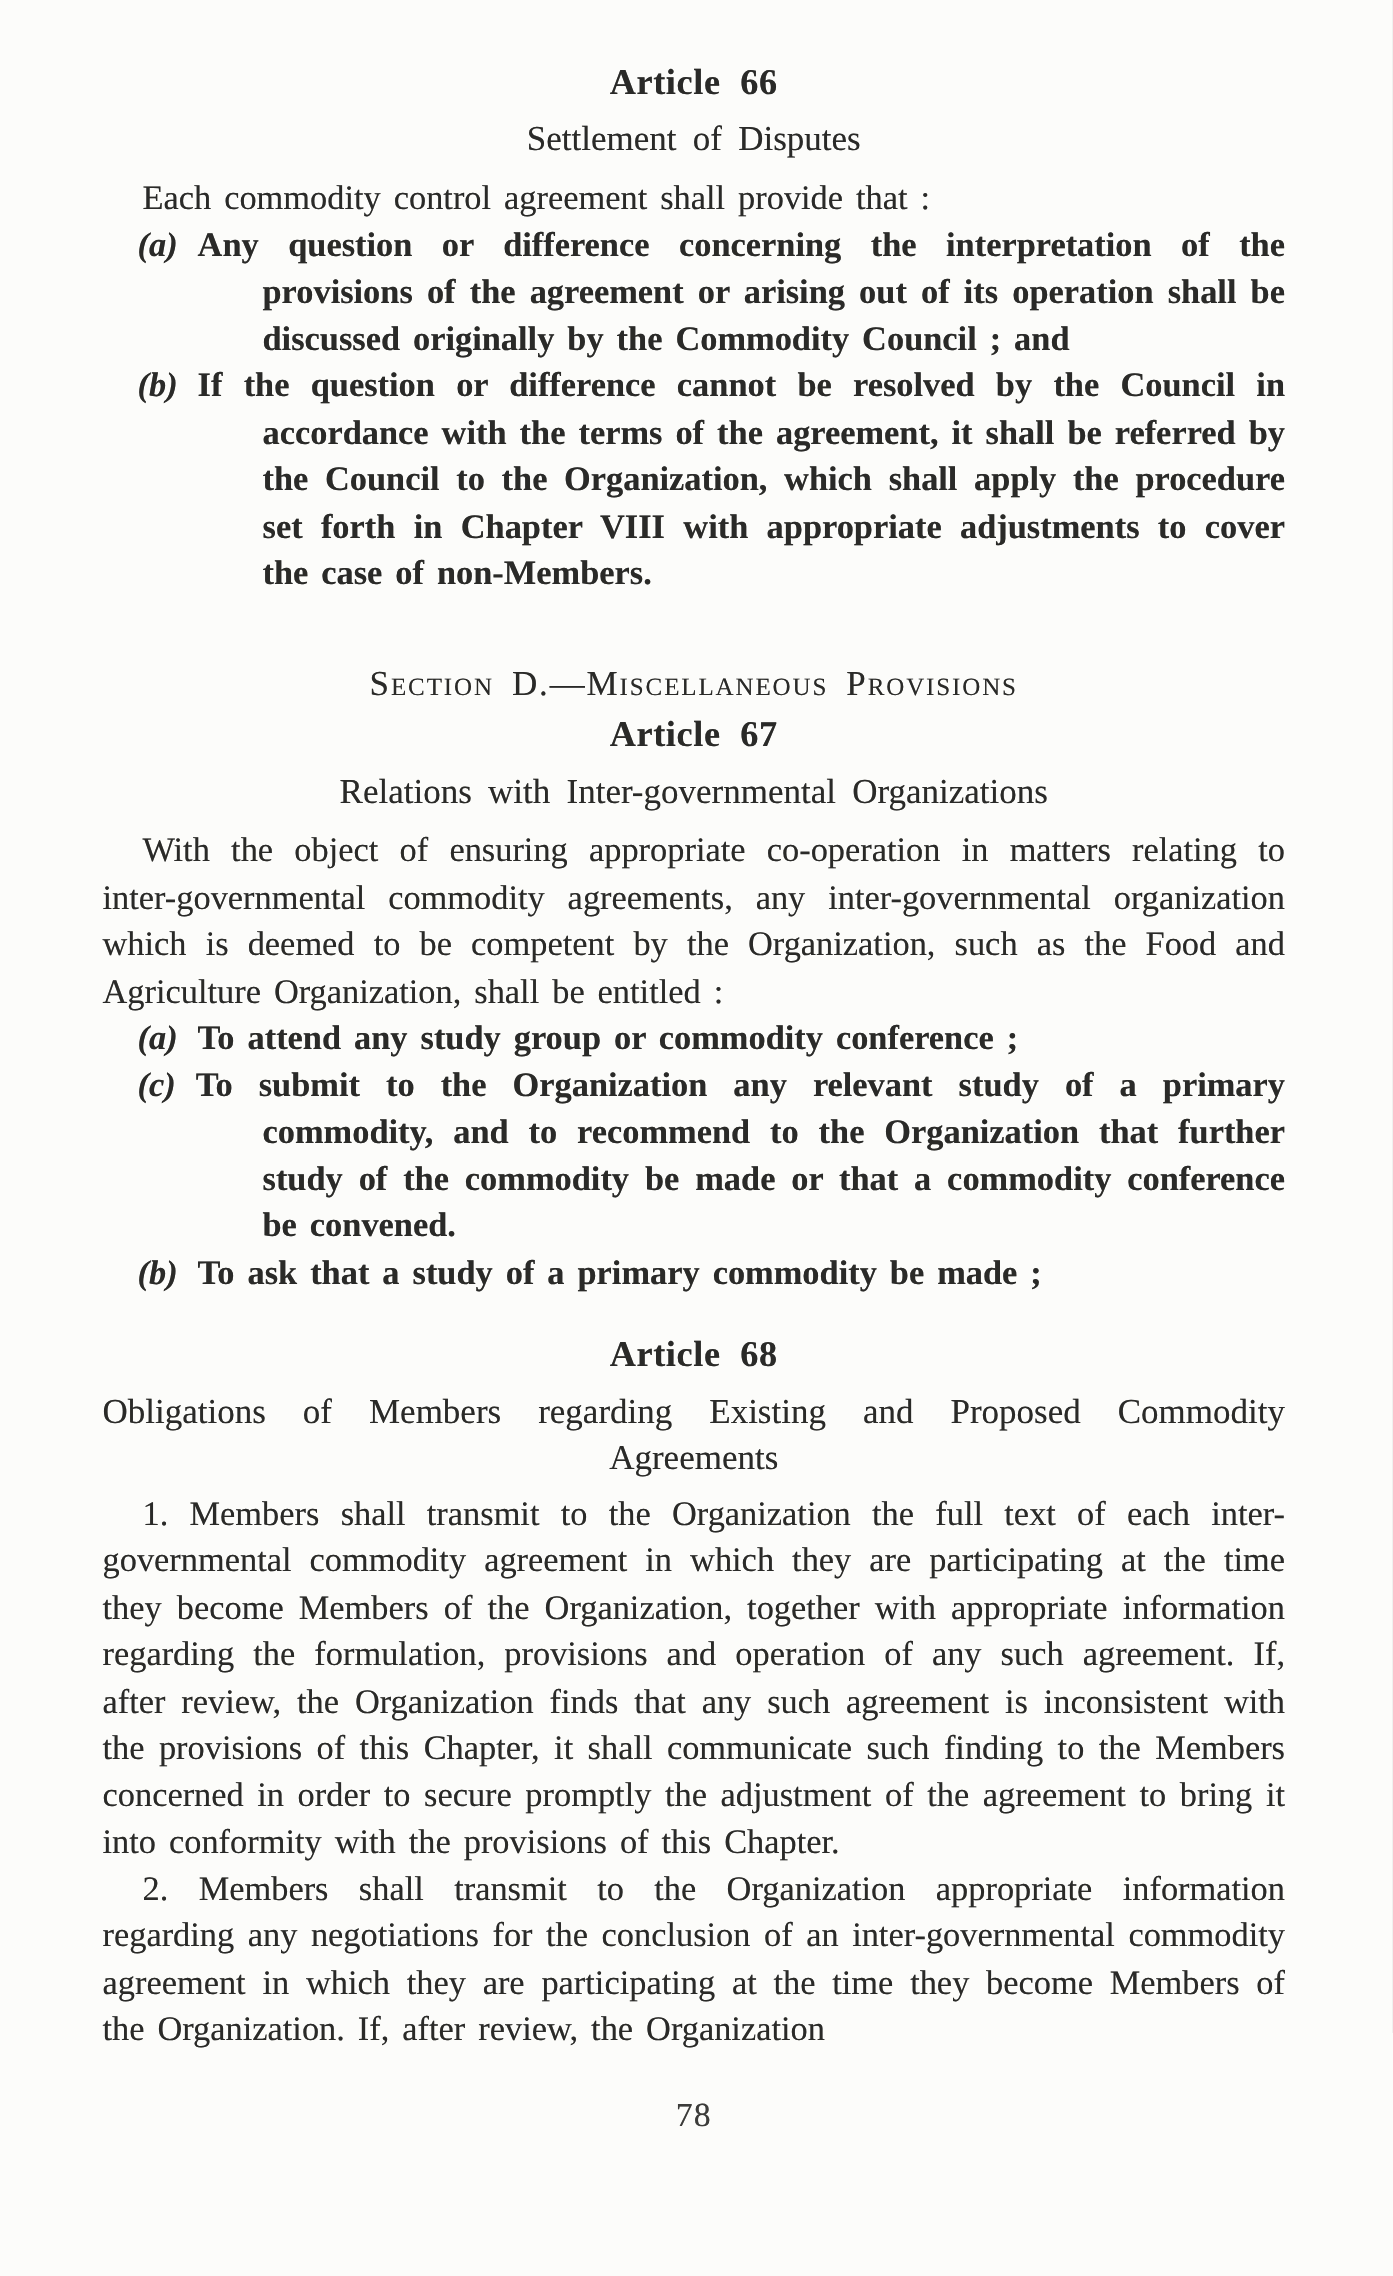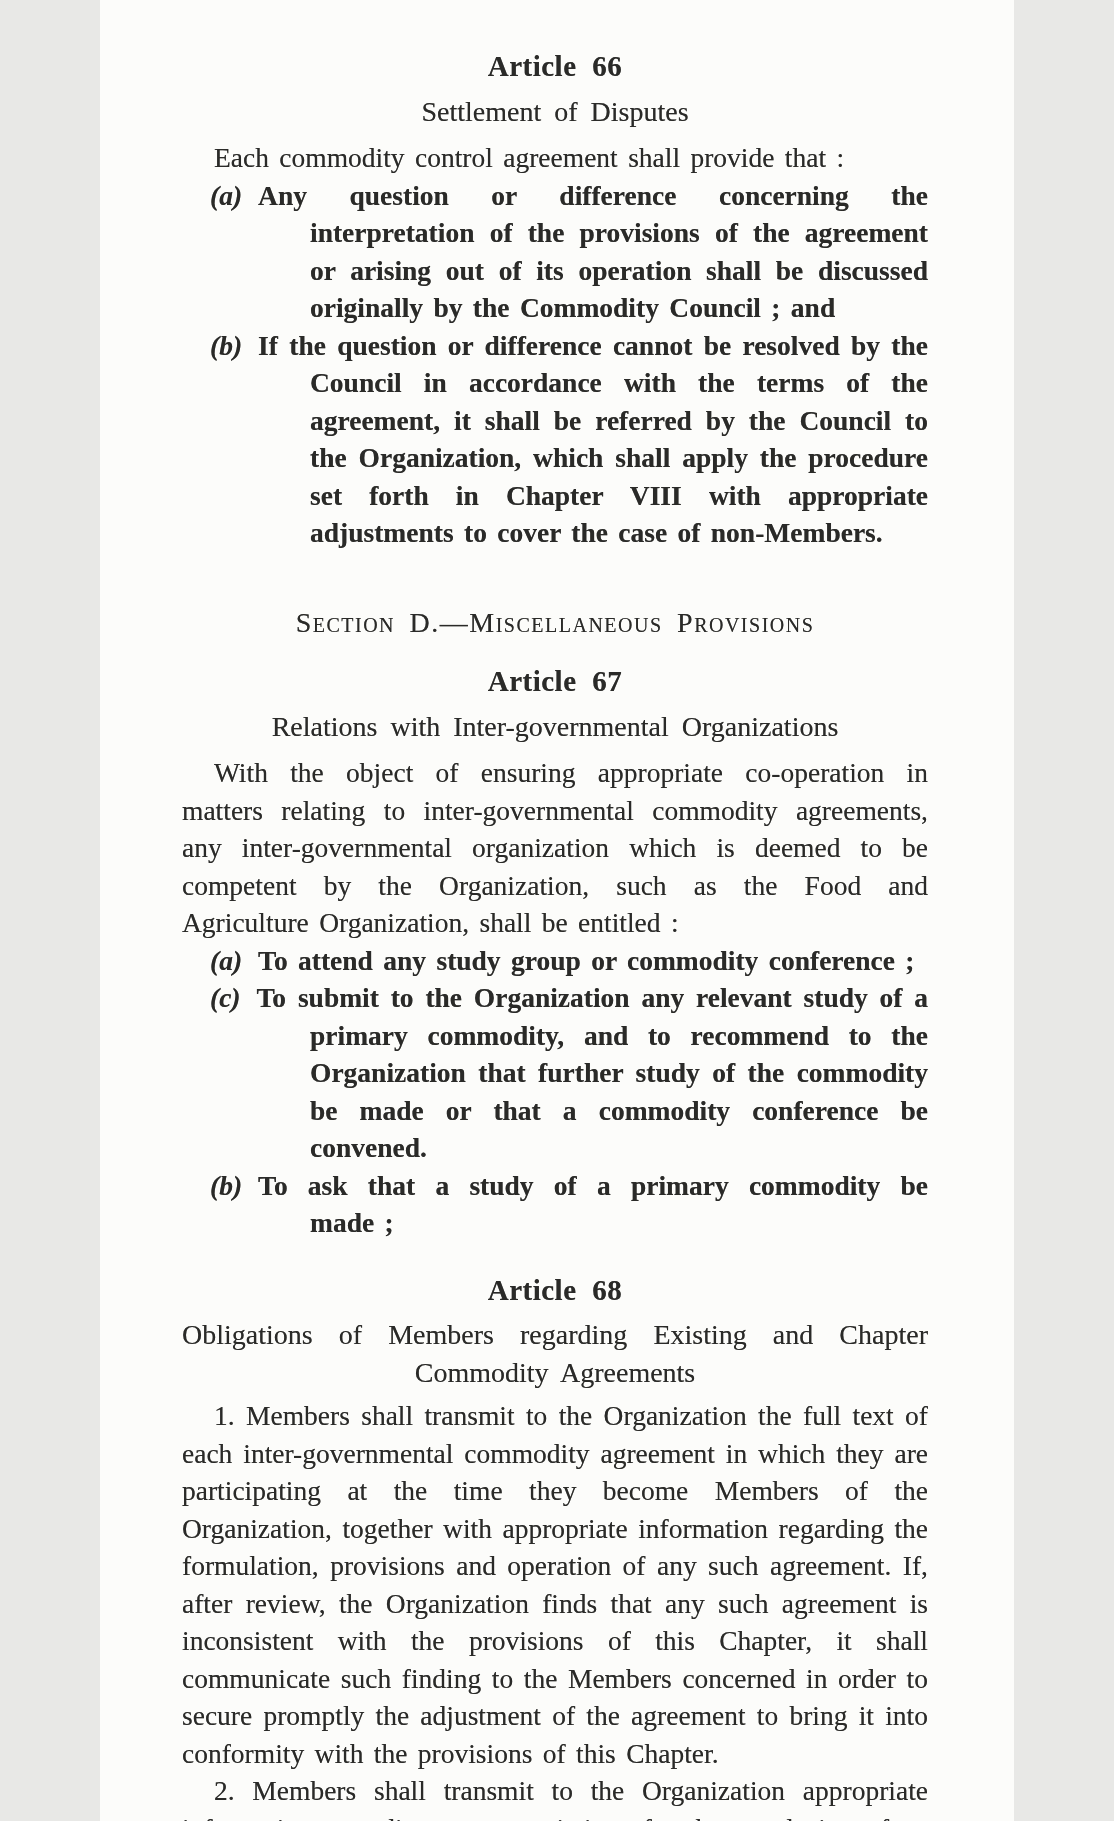--- a/index.html
+++ b/index.html
@@ -3,21 +3,21 @@
 <meta charset="utf-8">
 <style>
   html, body {
     margin: 0;
     padding: 0;
     background: #e8e8e6;
   }
   .page {
     position: relative;
     box-sizing: border-box;
-    width: 914px;
+    width: 1114px;
     height: 1821px;
     margin: 0 auto;
     background: #fcfcfa;
     font-family: "Liberation Serif", serif;
     color: #2a2a28;
     font-size: 27.5px;
     line-height: 37.5px;
     padding: 48px 86px 0 82px;
     overflow: hidden;
     text-shadow: 0 0 0.5px rgba(50,50,48,0.55);
@@ -42,21 +42,21 @@
     text-align: justify;
     text-align-last: center;
     margin-bottom: 6px;
   }
   .section-head {
     font-size: 28px;
     font-weight: normal;
     font-variant: small-caps;
     letter-spacing: 1.5px;
     text-align: center;
-    margin: 0 0 22px 0;
+    margin: 0 0 4px 0;
     word-spacing: 6px;
   }
   .para {
     margin: 0;
     text-align: justify;
     text-indent: 32px;
   }
   .hang {
     margin: 0;
     text-align: justify;
@@ -101,20 +101,20 @@
     <p class="para">With the object of ensuring appropriate co-operation in matters relating to inter-governmental commodity agreements, any inter-governmental organization which is deemed to be competent by the Organization, such as the Food and Agriculture Organization, shall be entitled&nbsp;:</p>
     <p class="hang"><span class="marker">(a)</span><span>To attend any study group or commodity conference&nbsp;;</span></p>
     <p class="hang"><span class="marker">(c)</span><span>To submit to the Organization any relevant study of a primary commodity, and to recommend to the Organization that further study of the commodity be made or that a commodity conference be convened.</span></p>
     <p class="hang"><span class="marker">(b)</span><span>To ask that a study of a primary commodity be made&nbsp;;</span></p>
   </section>
 
   <div class="gap-md"></div>
 
   <section>
     <h1 class="article-title">Article 68</h1>
-    <h2 class="subtitle two-line">Obligations of Members regarding Existing and Chapter Commodity Agreements</h2>
+    <h2 class="subtitle two-line">Obligations of Members regarding Existing and Proposed Commodity Agreements</h2>
     <p class="para">1. Members shall transmit to the Organization the full text of each inter-governmental commodity agreement in which they are participating at the time they become Members of the Organization, together with appropriate information regarding the formulation, provisions and operation of any such agreement.  If, after review, the Organization finds that any such agreement is inconsistent with the provisions of this Chapter, it shall communicate such finding to the Members concerned in order to secure promptly the adjustment of the agreement to bring it into conformity with the provisions of this Chapter.</p>
     <p class="para">2. Members shall transmit to the Organization appropriate information regarding any negotiations for the conclusion of an inter-governmental commodity agreement in which they are participating at the time they become Members of the Organization.  If, after review, the Organization</p>
   </section>
 
   <div class="page-number">78</div>
 
 </div>
 
 </body></html>

